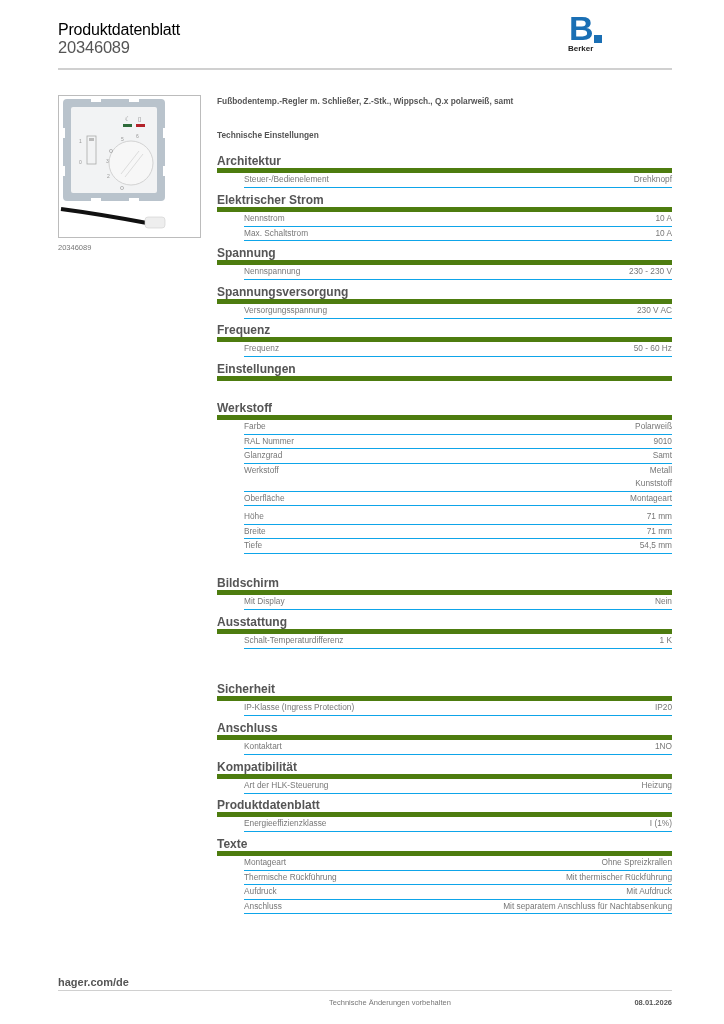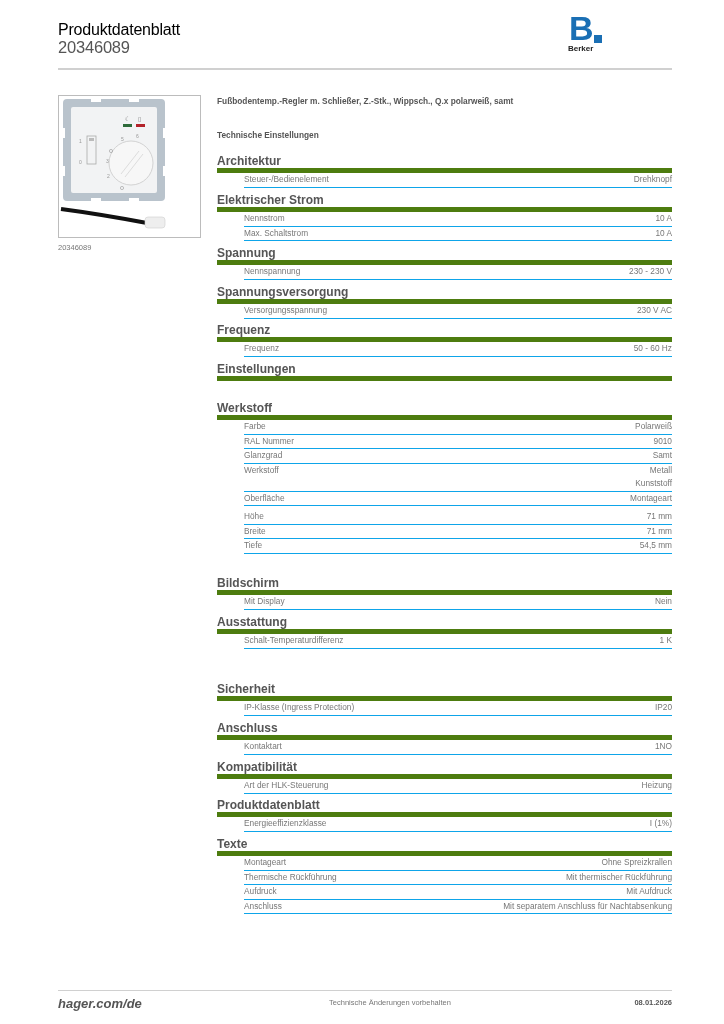--- a/index.html
+++ b/index.html
@@ -45,21 +45,21 @@
     border-bottom: 5px solid #4d7c0f;
   }
   .row {
     display: flex; justify-content: space-between; align-items: flex-start;
     font-size: 8.3px; color: #777; border-bottom: 1px solid #0ea5e9;
     line-height: 13.5px; min-height: 13.5px; margin-left: 27px;
   }
   .row .val { text-align: right; white-space: pre-line; }
 
   .footer-rule { position: absolute; left: 58px; top: 990px; width: 614px; height: 1px; background: #d0d0d0; }
-  .footer-left { position: absolute; left: 58px; top: 996px; font-size: 13px; font-weight: bold; color: #555; font-style: italic; }
+  .footer-left { position: absolute; left: 58px; top: 976px; font-size: 11px; font-weight: bold; color: #555; }
   .footer-center { position: absolute; left: 0; width: 724px; top: 998px; text-align: center; font-size: 7.5px; color: #777; padding-left: 28px; }
   .footer-right { position: absolute; right: 52px; top: 998px; font-size: 7.5px; font-weight: bold; color: #555; }
 </style>
 </head>
 <body>
 
 <div class="header-title">Produktdatenblatt</div>
 <div class="header-number">20346089</div>
 <div class="logo">
   <div class="logo-b">B</div>

